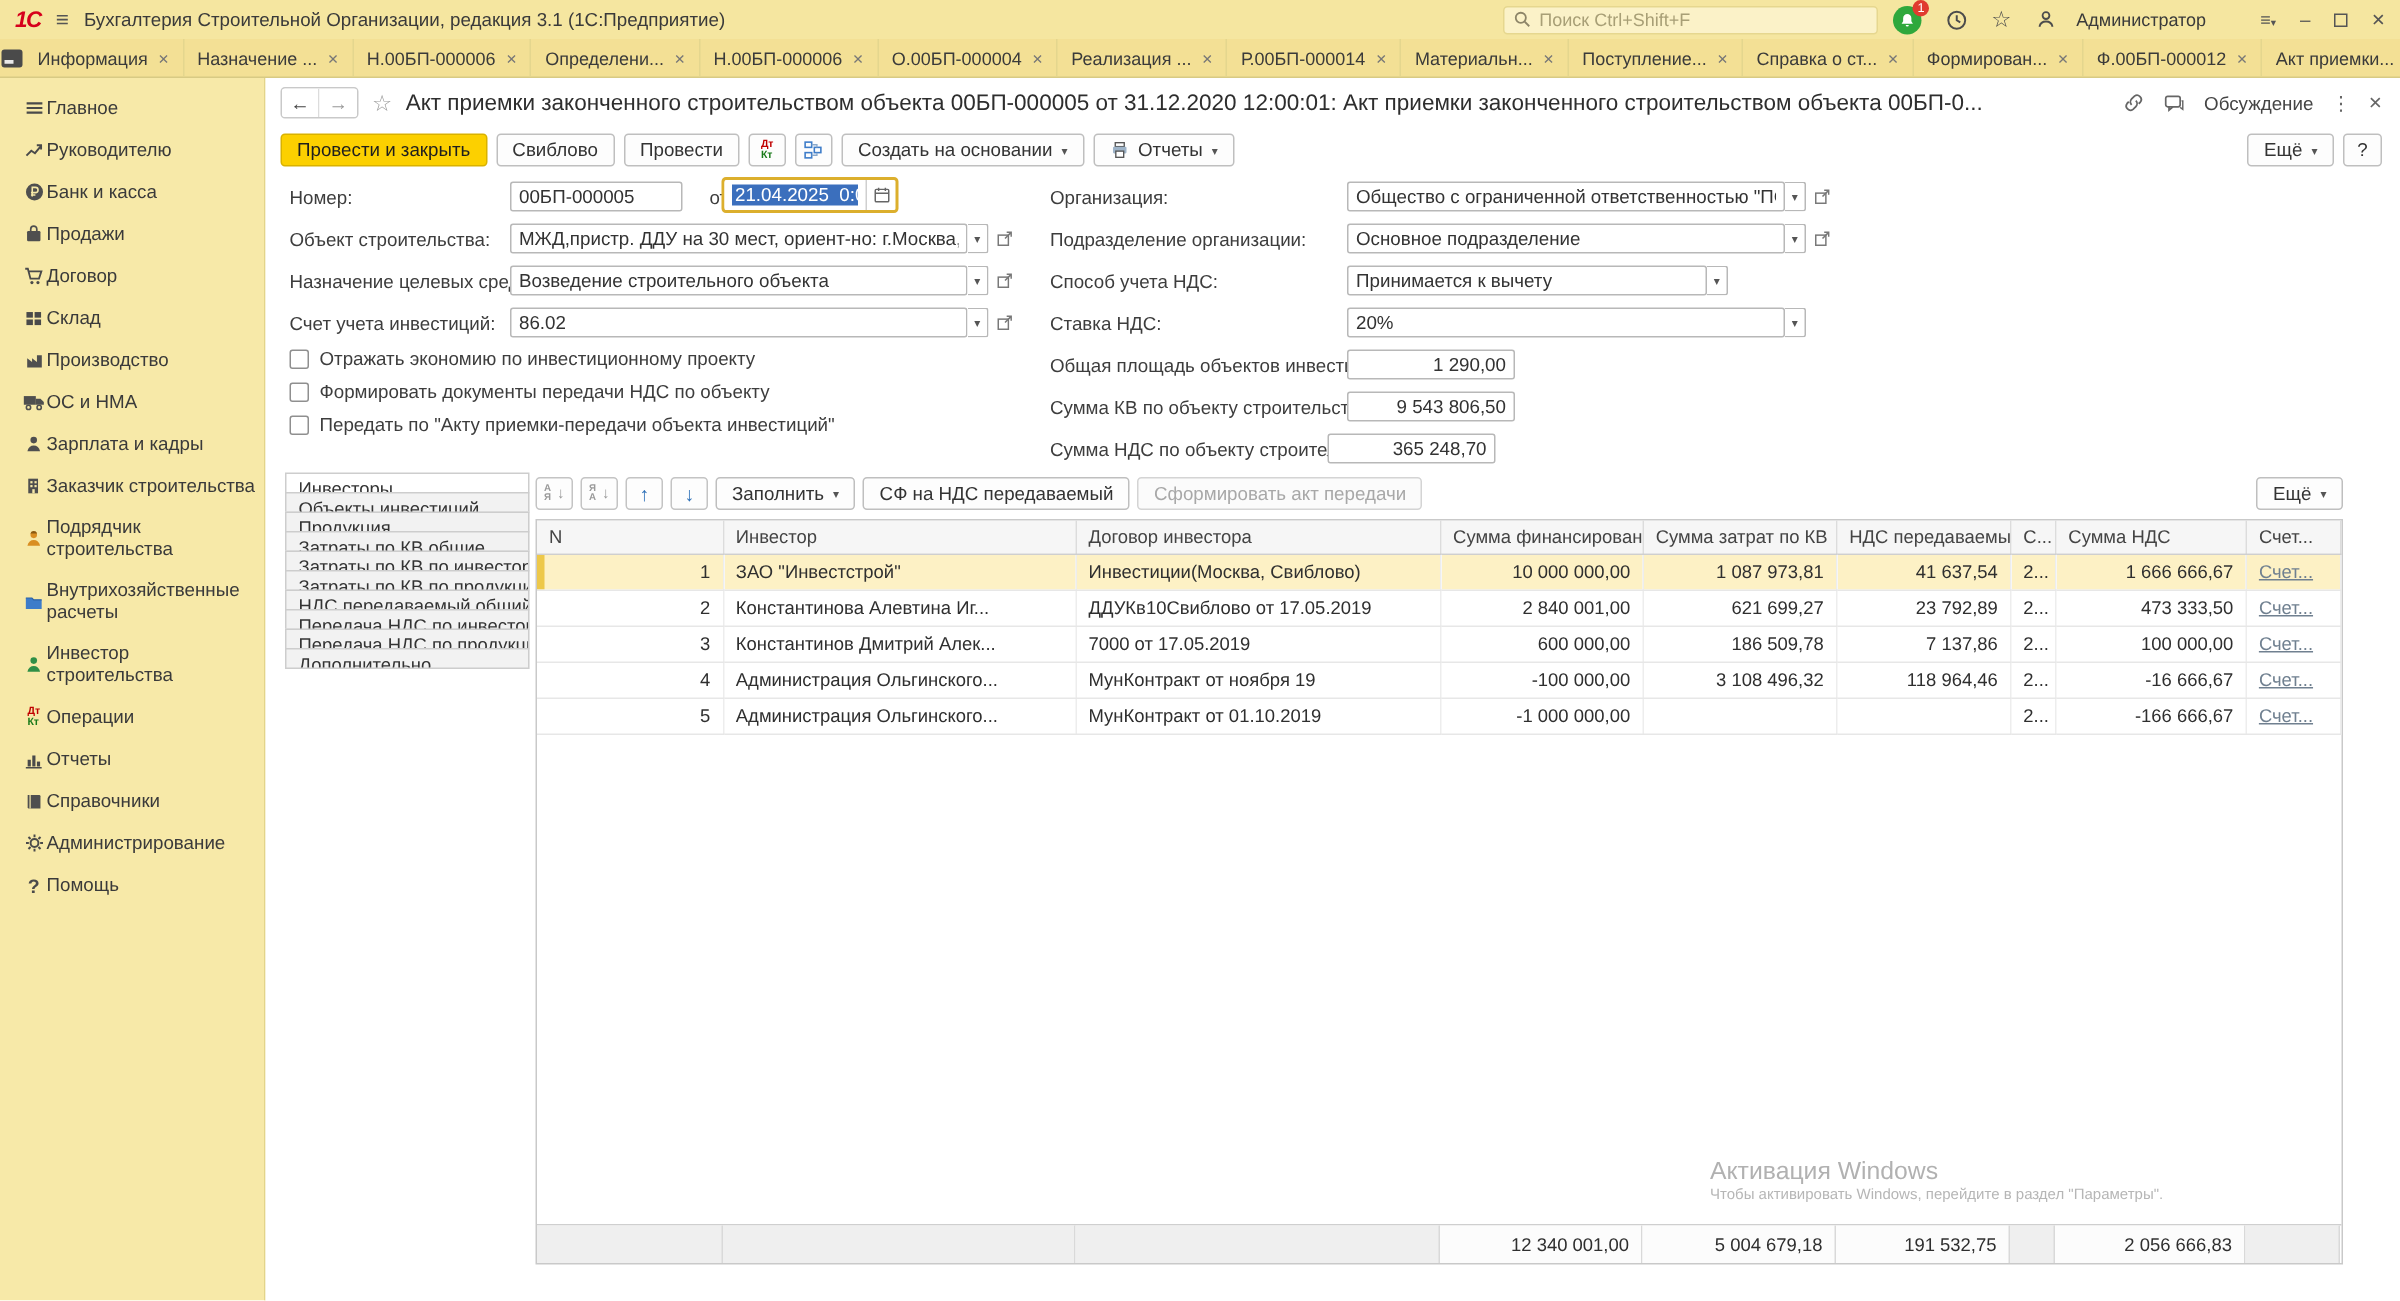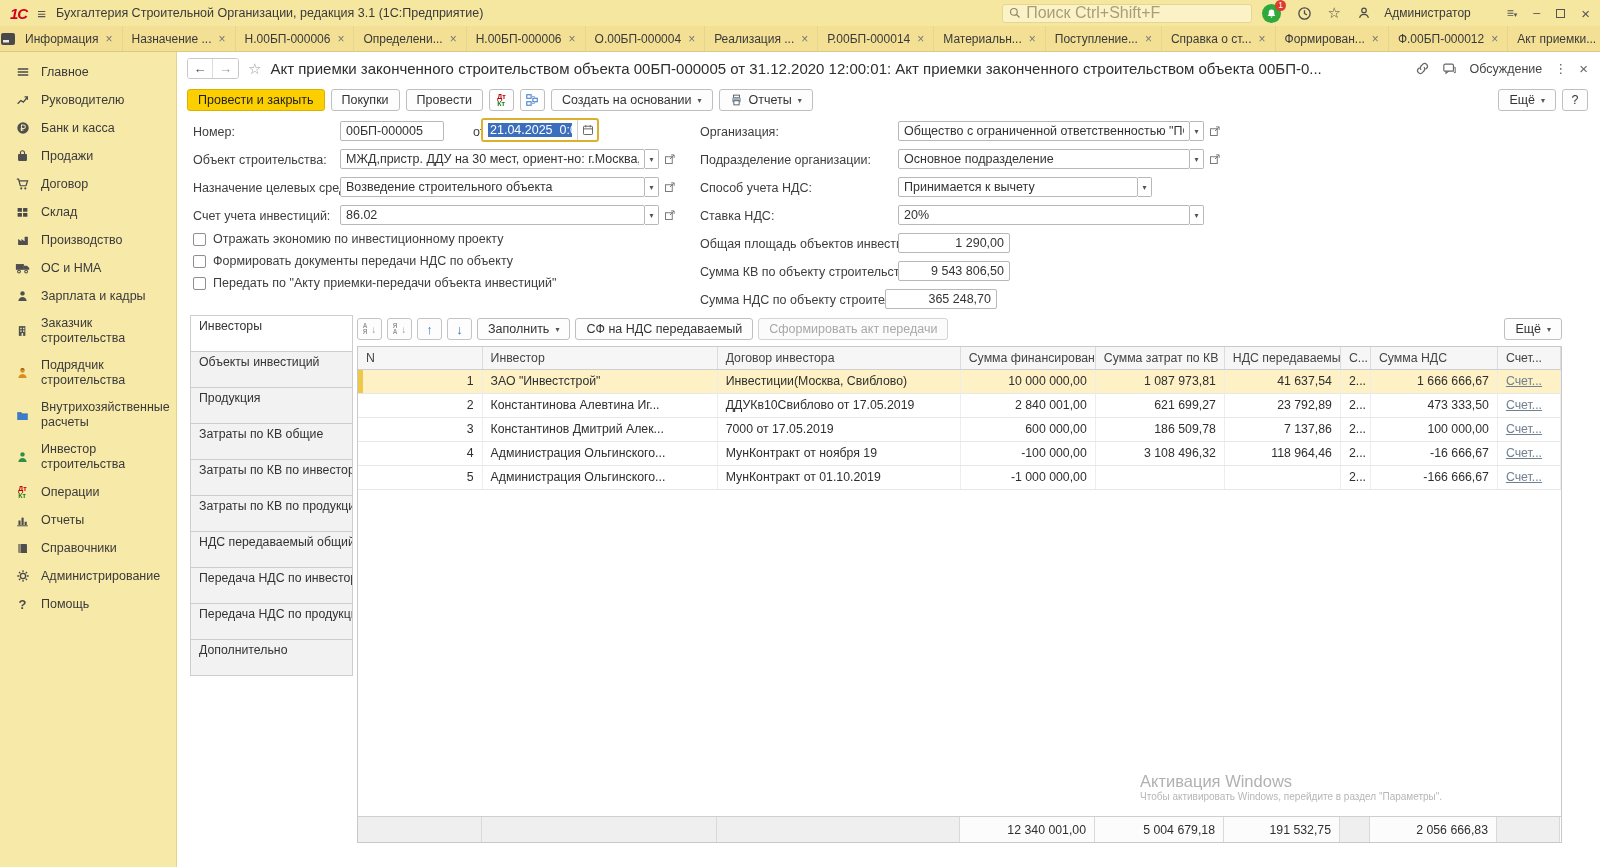--- a/index.html
+++ b/index.html
@@ -5,39 +5,39 @@
   * { box-sizing: border-box; margin:0; padding:0; }
   html,body { width:1600px; height:867px; overflow:hidden; }
   body { font-family:"Liberation Sans","DejaVu Sans",sans-serif; font-size:12.5px; color:#333; background:#fff; position:relative; }
 
   
   .titlebar { height:26px; background:#f5e6a0; display:flex; align-items:center; padding:0 10px; gap:10px; }
   .logo1c { color:#d6001c; font-weight:bold; font-style:italic; font-size:15px; letter-spacing:-1px; }
   .burger { font-size:15px; color:#555; }
   .win-title { font-size:12.5px; color:#3a3a3a; }
   .searchbox { margin-left:auto; width:250px; height:19px; background:#fbf2c8; border:1px solid #e6d78f; border-radius:3px; display:flex; align-items:center; padding:0 6px; gap:5px; }
-  .searchbox .ph { color:#a89f76; font-size:16px; }
+  .searchbox .ph { color:#a89f76; font-size:12px; }
   .tb-ico { width:20px; height:20px; display:flex; align-items:center; justify-content:center; color:#4c4c4c; position:relative; }
   .bell-wrap { position:relative; width:22px; height:22px; }
   .bell-circle { width:19px; height:19px; border-radius:50%; background:#2fa83c; display:flex; align-items:center; justify-content:center; margin-top:2px; }
   .badge { position:absolute; top:-2px; right:-2px; background:#e03b2f; color:#fff; font-size:8.5px; width:11px; height:11px; border-radius:50%; text-align:center; line-height:11px; }
   .user-name { font-size:12px; color:#3a3a3a; margin-right:26px; }
   .winbtns { display:flex; gap:16px; align-items:center; color:#555; }
   .restore-box { width:9px; height:9px; border:1.4px solid #555; display:inline-block; }
 
   
   .tabbar { height:26px; background:#f3e095; display:flex; align-items:stretch; border-bottom:1px solid #d8ca84; }
   .panel-ico { width:30px; display:flex; align-items:center; justify-content:center; }
   .tab { display:flex; align-items:center; gap:7px; padding:0 9px; border-right:1px solid #e4d68e; font-size:12px; color:#3a3a3a; white-space:nowrap; cursor:default; }
   .tab .x { color:#777; font-size:12px; }
 
   
   .app { display:flex; height:815px; }
   .sidebar { width:177px; background:#f7e9a8; border-right:1px solid #e3d48a; padding-top:6px; flex:none; }
-  .side-item { display:flex; align-items:center; gap:10px; padding:6px 4px 6px 14px; font-size:12.5px; color:#3a3a3a; line-height:15px; cursor:default; }
+  .side-item { display:flex; align-items:center; padding:6px 4px 6px 14px; font-size:12.5px; color:#3a3a3a; line-height:15px; cursor:default; }
   .side-item .icon { width:17px; min-width:17px; height:16px; display:flex; align-items:center; justify-content:center; }
   .content { flex:1; display:flex; flex-direction:column; background:#fff; min-width:0; }
 
   
   .doc-header { height:33px; display:flex; align-items:center; padding:0 12px 0 10px; gap:9px; }
   .navgrp { display:flex; border:1px solid #c9c9c9; border-radius:3px; overflow:hidden; height:21px; }
   .navgrp span { width:25px; text-align:center; line-height:19px; font-size:13px; background:#fff; }
   .navgrp .back { color:#444; border-right:1px solid #dcdcdc; }
   .navgrp .fwd { color:#999; }
   .fav-star { color:#9a9a9a; font-size:15px; }
@@ -71,21 +71,21 @@
   .dategrp { border:2px solid #dcaf2d; border-radius:3px; display:flex; background:#fff; }
   .dategrp .ibox { border:none; }
   .dategrp .cal { width:20px; border-left:1px solid #cfcfcf; display:flex; align-items:center; justify-content:center; }
   .sel { background:#3b6fbd; color:#fff; padding:0 2px; }
   .cb { position:absolute; display:flex; align-items:center; gap:7px; color:#3d3d3d; }
   .cb .box { width:13px; height:13px; border:1px solid #8f8f8f; border-radius:2px; background:#fff; }
 
   
   .section { flex:1; display:flex; padding:2px 38px 24px 13px; gap:4px; min-height:0; }
   .vtabs { width:163px; flex:none; }
-  .vtab { height:37px; line-height:20px; padding:0 8px; font-size:12.3px; color:#333; background:#f2f2f2; border:1px solid #cdcdcd; margin-top:-1px; white-space:nowrap; overflow:hidden; }
+  .vtab { height:14px; line-height:20px; padding:0 8px; font-size:12.3px; color:#333; background:#f2f2f2; border:1px solid #cdcdcd; margin-top:-1px; white-space:nowrap; overflow:hidden; }
   .vtab.active { background:#fff; }
   .gridwrap { flex:1; display:flex; flex-direction:column; min-width:0; }
   .grid-toolbar { display:flex; align-items:center; gap:5px; padding:2px 0 6px; }
   .sbtn { height:22px; min-width:25px; background:#fdfdfd; border:1px solid #c4c4c4; border-radius:3px; display:inline-flex; align-items:center; justify-content:center; gap:4px; padding:0 4px; color:#9a9a9a; }
   .sbtn .st { font-size:6.5px; line-height:6.5px; font-weight:bold; }
   .arrow-up { color:#2f71b8; font-weight:bold; font-size:13px; }
   .arrow-dn { color:#2f71b8; font-weight:bold; font-size:13px; }
   .gt-spacer { flex:1; }
 
   .table-box { flex:1; border:1px solid #c9c9c9; display:flex; flex-direction:column; min-height:0; }
@@ -448,21 +448,21 @@
             </svg>
           </span>
         <span class="lbl">Обсуждение</span>
         <span class="dots">⋮</span>
         <span class="hdr-close">×</span>
       </div>
     </div>
 
     <div class="doc-toolbar">
       <button class="btn primary">Провести и закрыть</button>
-      <button class="btn">Покупки</button>
+      <button class="btn">Свиблово</button>
       <button class="btn">Провести</button>
       <button class="btn icon-only">
         <span class="dtkt"><span class="dt">Дт</span><br><span class="kt">Кт</span></span>
       </button>
       <button class="btn icon-only">
         <svg width="14" height="14" viewBox="0 0 16 16">
             <rect x="2" y="2" width="5" height="4" fill="none" stroke="#3d7cc9" stroke-width="1.2"></rect>
             <rect x="9" y="6" width="5" height="4" fill="none" stroke="#3d7cc9" stroke-width="1.2"></rect>
             <rect x="2" y="10" width="5" height="4" fill="none" stroke="#3d7cc9" stroke-width="1.2"></rect>
             <path d="M7 4h4v2M7 12h4v-2" fill="none" stroke="#8aa9cc" stroke-width="1"></path>
@@ -486,21 +486,21 @@
         <span>Ещё</span>
           <span class="caret">▾</span>
       </button>
       <button class="btn q">?</button>
     </div>
 
     <div class="form">
 
       <span class="f-label" style="left:16px; top:10px;">Номер:</span>
       <div class="igroup" style="left:163px; top:6px;">
-        <div class="ibox" style="width:104px;">
+        <div class="ibox" style="width:115px;">
             <span class="val">00БП-000005</span>
           </div>
       </div>
       <span class="f-label" style="left:296px; top:10px;">от:</span>
       <div class="igroup" style="left:304px; top:3px;">
         <div class="dategrp">
           <div class="ibox" style="width:94px;">
               <span class="val sel">21.04.2025  0:00:00</span>
             </div>
           <span class="cal">

